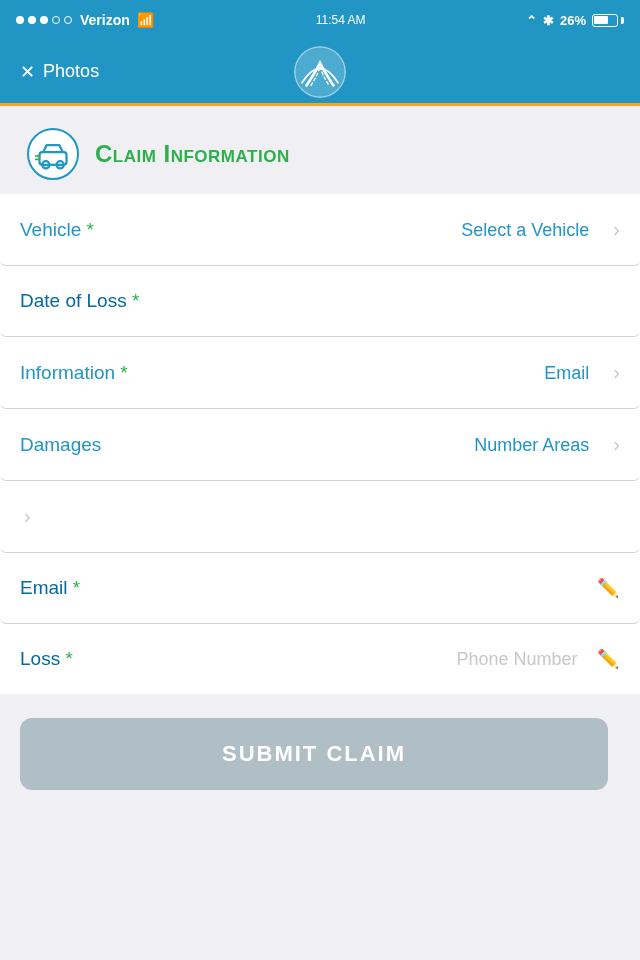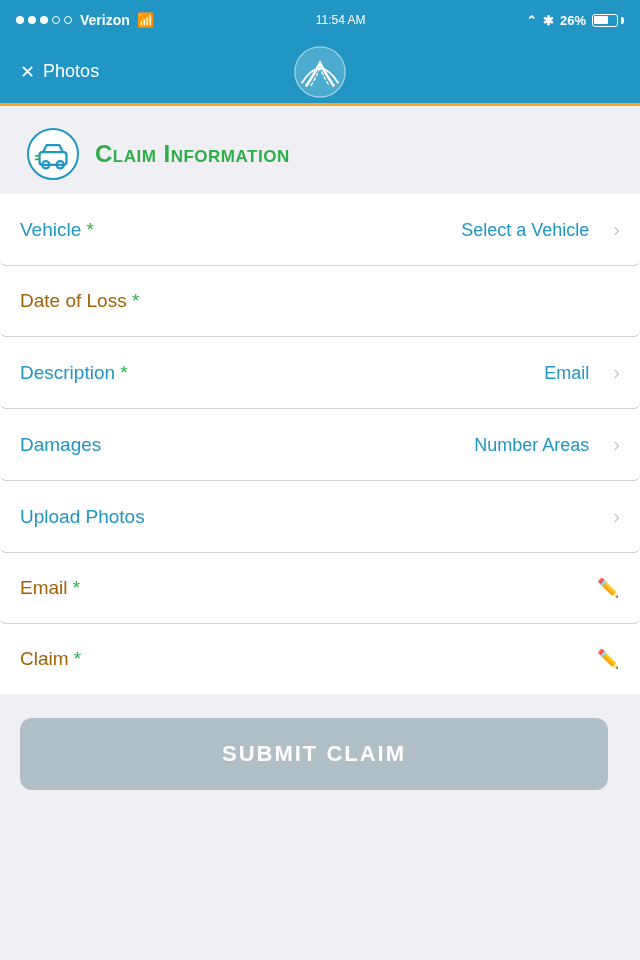--- a/index.html
+++ b/index.html
@@ -140,21 +140,21 @@
       border-bottom: 1px solid #d1d1d6;
       min-height: 64px;
       border-radius: 6px;
     }
     .form-row:last-child {
       border-bottom: none;
     }
 
     .row-label {
       font-size: 19px;
-      color: #a16207;
+      color: #0369a1;
       font-weight: 400;
     }
     .row-label.blue {
       color: #2196c4;
     }
     .required-star {
       color: #2db04b;
       font-size: 19px;
     }
 
@@ -281,61 +281,59 @@
   </div>
 
   <div class="form-row">
     <div>
       <span class="row-label">Date of Loss </span><span class="required-star">*</span>
     </div>
   </div>
 
   <div class="form-row">
     <div>
-      <span class="row-label blue">Description </span><span class="required-star">*</span>
+      <span class="row-label blue">Information </span><span class="required-star">*</span>
     </div>
     <div class="row-value">
       <span>Email</span>
       <span class="chevron">›</span>
     </div>
   </div>
 
   <div class="form-row">
     <div>
       <span class="row-label blue">Damages</span>
     </div>
     <div class="row-value">
       <span>Number Areas</span>
       <span class="chevron">›</span>
     </div>
   </div>
 
   <div class="form-row">
-    <div>
-      <span class="row-label blue">Upload Photos</span>
-    </div>
     <div class="row-value">
       <span class="chevron">›</span>
     </div>
   </div>
 
   <div class="form-row">
     <div>
       <span class="row-label">Email </span><span class="required-star">*</span>
     </div>
     <div class="row-value dark">
       <span class="edit-icon">✏️</span>
     </div>
   </div>
 
   <div class="form-row">
     <div>
-      <span class="row-label">Claim </span><span class="required-star">*</span>
+      <span class="row-label">Loss </span><span class="required-star">*</span>
     </div>
     <div class="row-value placeholder">
+      <span>Phone Number</span>
       <span class="edit-icon" style="color:#2196c4;">✏️</span>
     </div>
   </div>
 
 </div>
 
 <div class="submit-section">
   <button class="submit-btn">SUBMIT CLAIM</button>
 </div>
 

